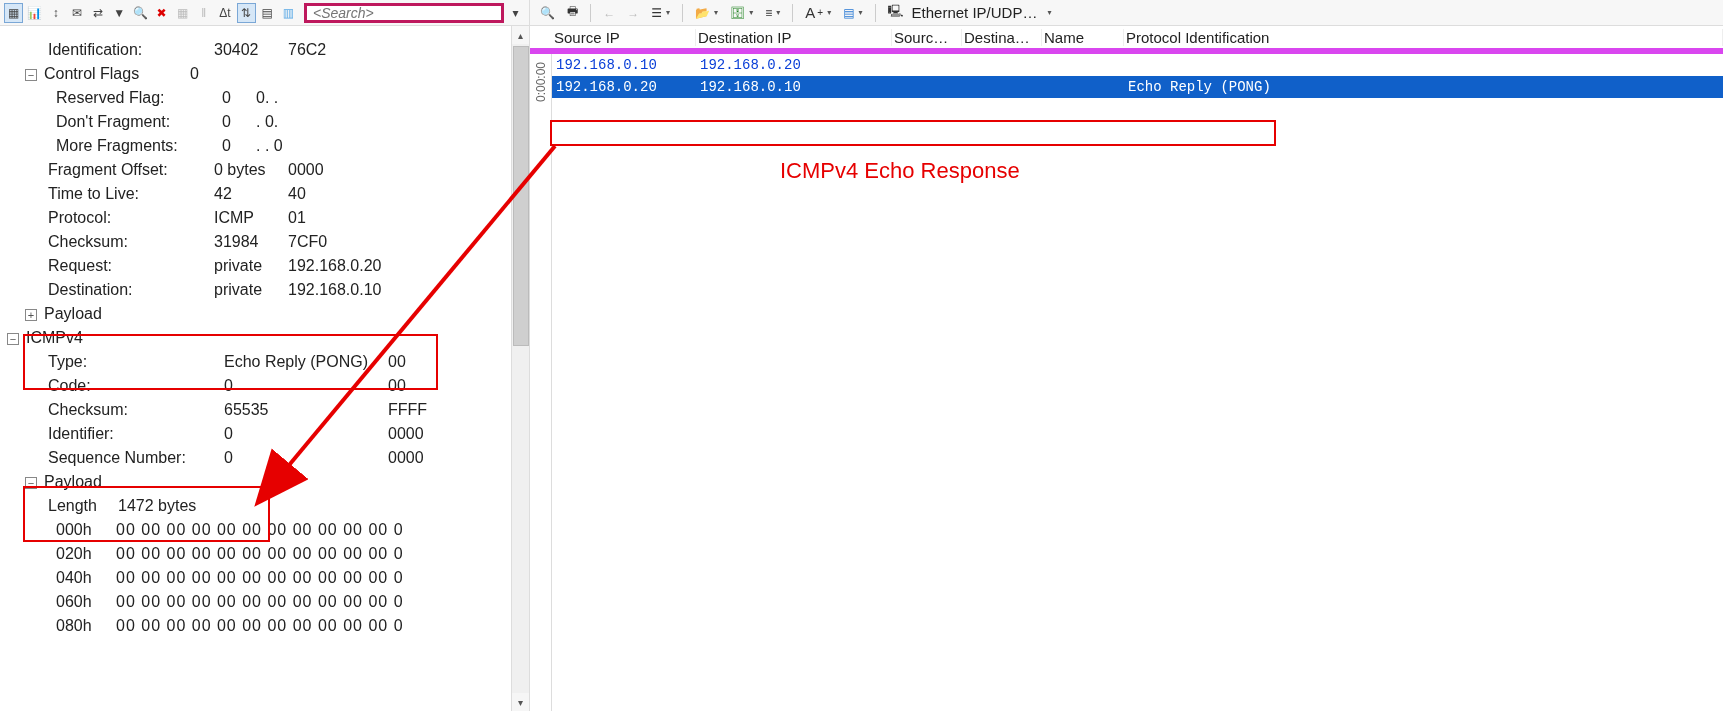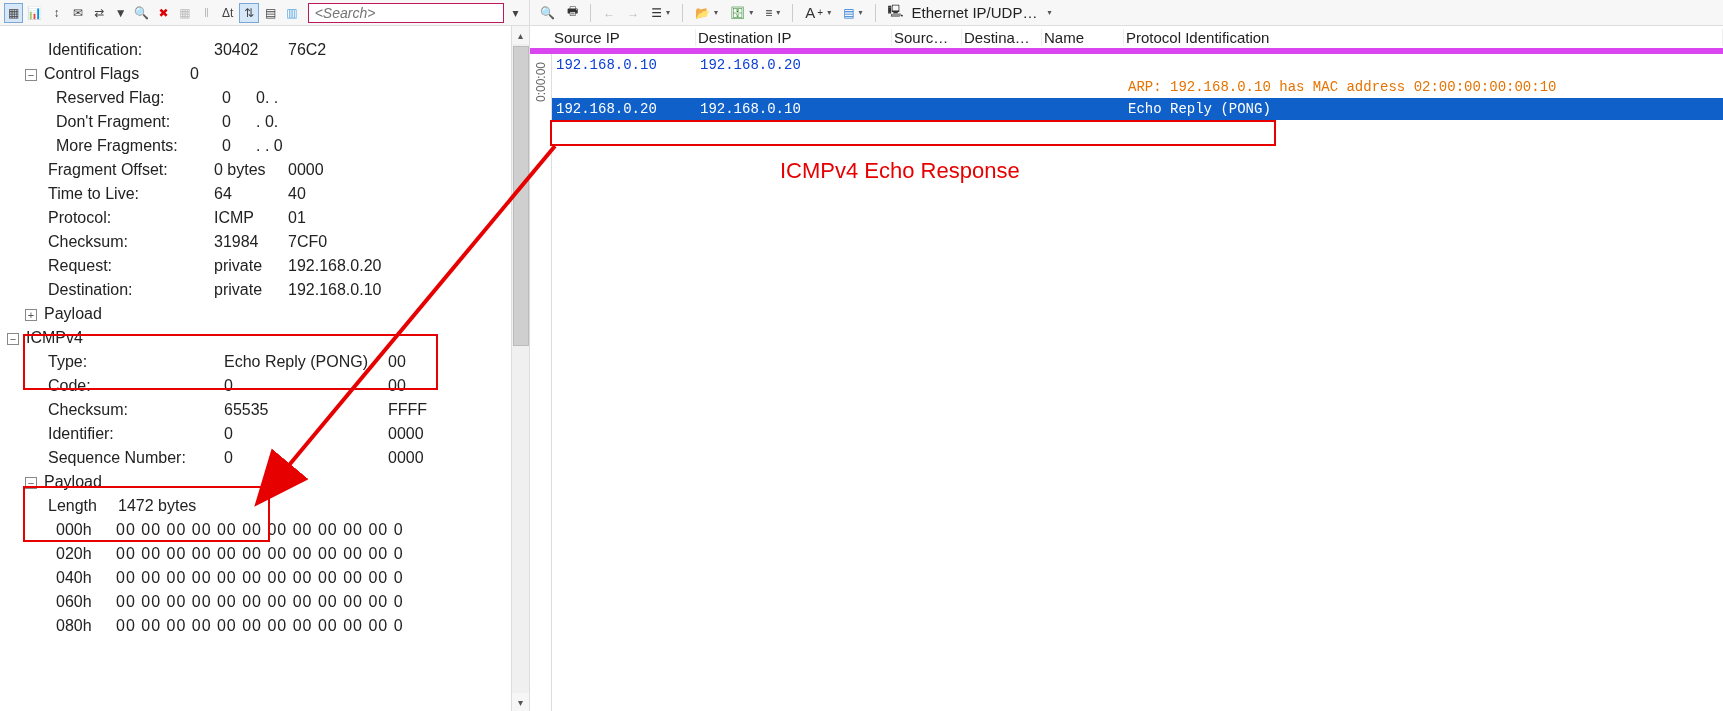--- a/index.html
+++ b/index.html
@@ -37,21 +37,21 @@
     border: 1px solid transparent;
     font-size: 12px;
     color: #444;
   }
   .tb-btn.selected { border: 1px solid #7aa7d6; background: #d6e7f7; }
   .tb-btn.red { color: #d00; }
   .tb-btn.disabled { color: #bbb; }
   .search-box {
     flex: 1;
     height: 20px;
-    border: 1px solid #be185d;
+    border: 3px solid #be185d;
     background: #fff;
     padding: 0 6px;
     font-size: 14px;
     color: #888;
     font-style: italic;
     margin-left: 4px;
   }
   .left-header {
     height: 26px;
     display: flex;
@@ -279,21 +279,21 @@
           <span class="col-val2">. . 0</span>
         </div>
 
         <div class="row indent1">
           <span class="col-label">Fragment Offset:</span>
           <span class="col-val1">0 bytes</span>
           <span class="col-val2">0000</span>
         </div>
         <div class="row indent1">
           <span class="col-label">Time to Live:</span>
-          <span class="col-val1">64</span>
+          <span class="col-val1">42</span>
           <span class="col-val2">40</span>
         </div>
         <div class="row indent1">
           <span class="col-label">Protocol:</span>
           <span class="col-val1">ICMP</span>
           <span class="col-val2">01</span>
         </div>
         <div class="row indent1">
           <span class="col-label">Checksum:</span>
           <span class="col-val1">31984</span>
@@ -423,28 +423,20 @@
       </div>
       <div class="packet-list" id="packet-list">
 
       <div class="pkt-row blue">
             <span class="col-srcip">192.168.0.10</span>
             <span class="col-dstip">192.168.0.20</span>
             <span class="col-srcp"></span>
             <span class="col-dstp"></span>
             <span class="col-name"></span>
           </div>
-          <div class="pkt-row orange">
-            <span class="col-srcip"></span>
-            <span class="col-dstip"></span>
-            <span class="col-srcp"></span>
-            <span class="col-dstp"></span>
-            <span class="col-name"></span>
-            <span class="col-proto">ARP: 192.168.0.10 has MAC address 02:00:00:00:00:10</span>
-          </div>
           <div class="pkt-row selected">
             <span class="col-srcip">192.168.0.20</span>
             <span class="col-dstip">192.168.0.10</span>
             <span class="col-srcp"></span>
             <span class="col-dstp"></span>
             <span class="col-name"></span>
             <span class="col-proto">Echo Reply (PONG)</span>
           </div>
         </div>
     </div>

